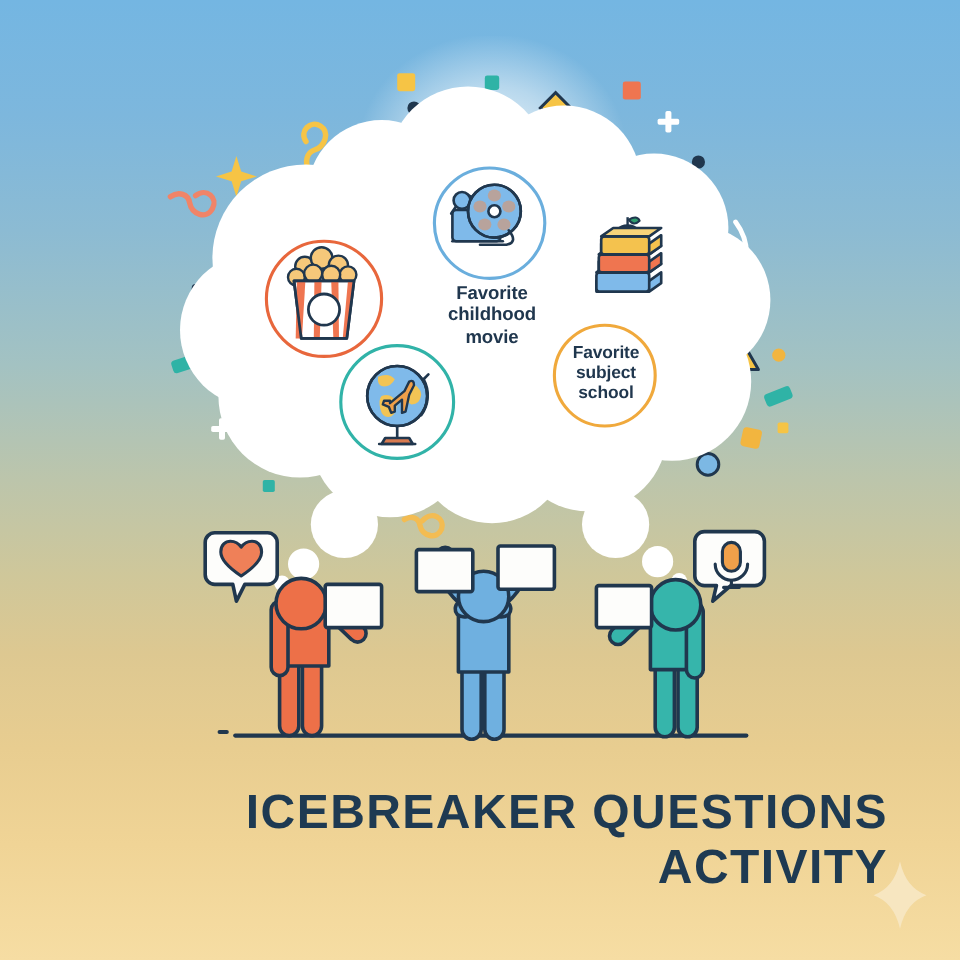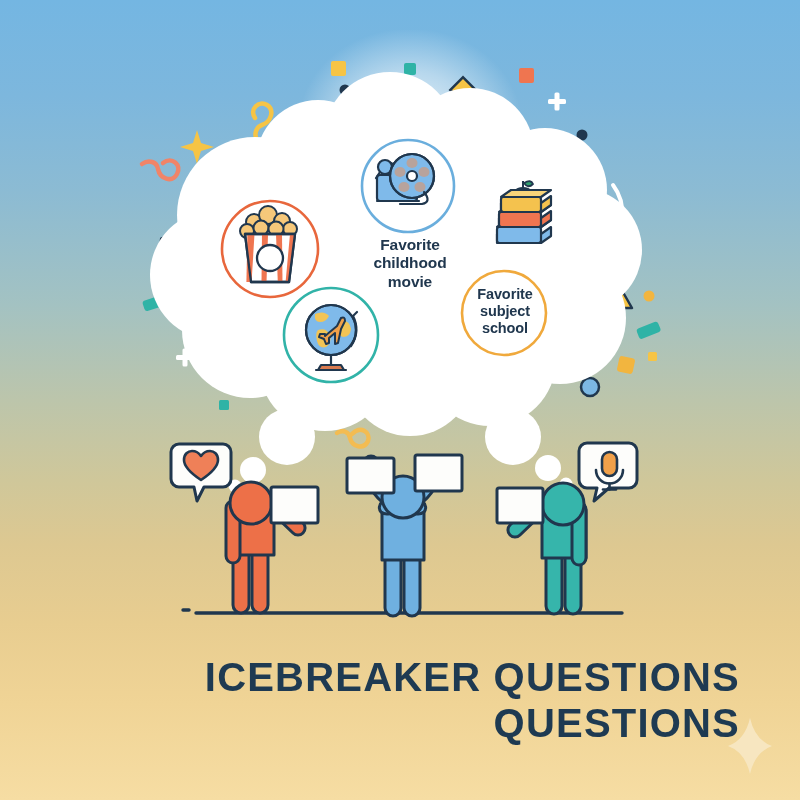--- a/index.html
+++ b/index.html
@@ -341,16 +341,16 @@
       </g>
     </g>
   </svg>
 
   <svg class="layer" viewBox="0 0 800 800" xmlns="http://www.w3.org/2000/svg">
     <path fill="#f7e6c0" d="M750 718 q5 22 22 28 q-17 6 -22 28 q-5 -22 -22 -28 q17 -6 22 -28 z"></path>
   </svg>
 
   <div id="title">
     <span>ICEBREAKER QUESTIONS</span>
-    <span class="line2">QUESTIONS</span>
+    <span class="line2">ACTIVITY</span>
   </div>
 
 </div>
 
 </body></html>

